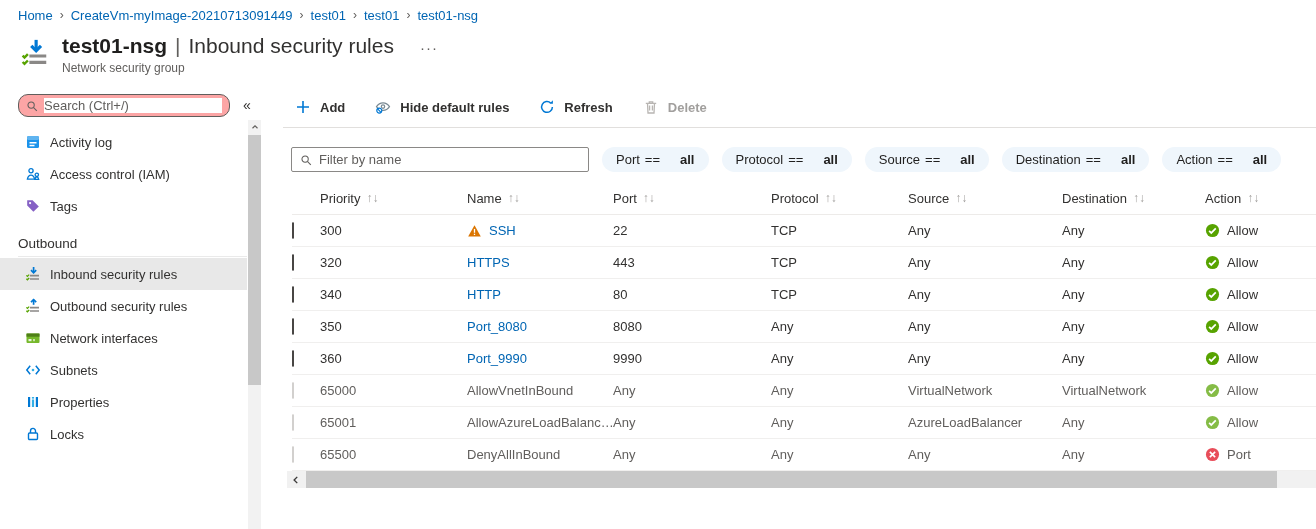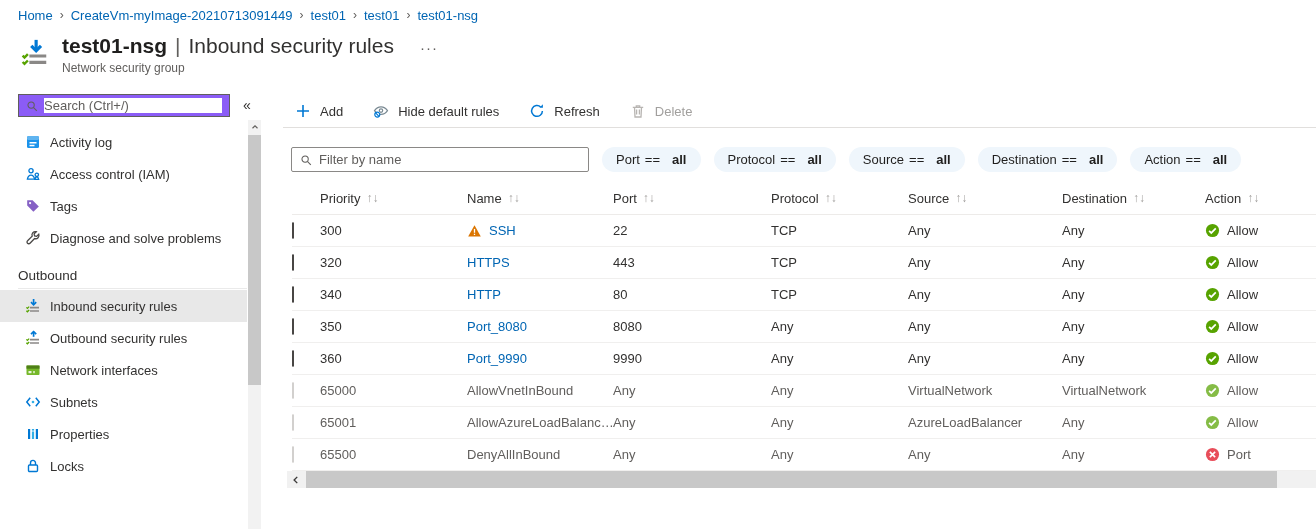--- a/index.html
+++ b/index.html
@@ -18,53 +18,53 @@
   .title-line { display:flex; align-items:baseline; }
   .title-main { font-size:21px; font-weight:700; color:#201f1e; }
   .title-sep { font-size:21px; color:#605e5c; margin:0 8px; font-weight:400; }
   .title-section { font-size:21px; color:#323130; font-weight:400; }
   .title-more { color:#605e5c; margin-left:26px; font-size:15px; letter-spacing:1px; cursor:pointer; }
   .subtitle { font-size:12px; color:#605e5c; margin-top:3px; }
 
   
   .sidebar { position:absolute; top:88px; left:0; width:266px; bottom:0; }
   .sidebar-search { position:absolute; top:6px; left:18px; width:212px; height:23px;
-      border:1px solid #605e5c; border-radius:0; display:flex; align-items:center; padding:0 7px; gap:6px; background:#8b5cf6; }
+      border:1px solid #605e5c; border-radius:10px; display:flex; align-items:center; padding:0 7px; gap:6px; background:#fca5a5; }
   .sidebar-search svg { width:12px; height:12px; flex-shrink:0; }
   .sidebar-search input { border:none; outline:none; width:100%; font-size:13px; font-family:inherit; color:#323130; }
   .sidebar-search input::placeholder { color:#605e5c; }
   .sidebar-collapse { position:absolute; top:9px; left:243px; color:#323130; font-size:14px; cursor:pointer; }
   .vscrollbar { position:absolute; left:248px; top:32px; bottom:0; width:13px; background:#f2f2f2; }
   .vscroll-up { height:14px; display:flex; align-items:center; justify-content:center; cursor:pointer; }
   .vscroll-up svg { width:10px; height:10px; }
   .vscroll-thumb { position:absolute; top:15px; left:0; width:13px; height:250px; background:#c8c8c8; cursor:pointer; }
   .nav { position:absolute; top:38px; left:0; width:247px; }
   .nav-item { height:32px; display:flex; align-items:center; gap:9px; padding-left:25px; cursor:pointer; color:#323130; }
   .nav-item.selected { background:#e8e8e8; }
   .nav-item svg { width:16px; height:16px; flex-shrink:0; }
   .settings-label { padding-left:18px; margin-top:10px; height:22px; display:flex; align-items:center; color:#323130; font-size:13.5px; }
   .nav-divider { border-top:1px solid #eaeaea; margin:2px 0 1px 18px; }
 
   
   .main { position:absolute; left:283px; top:88px; right:0; bottom:0; }
-  .toolbar { position:absolute; top:7px; left:12px; display:flex; align-items:flex-end; gap:30px; height:24px; }
+  .toolbar { position:absolute; top:7px; left:12px; display:flex; align-items:center; gap:30px; height:24px;font-weight:bold; }
   .toolbar-btn { display:flex; align-items:center; gap:9px; cursor:pointer; color:#323130; white-space:nowrap; }
   .toolbar-btn svg { width:16px; height:16px; }
   .toolbar-btn.disabled { color:#a19f9d; cursor:default; }
   .toolbar-divider { position:absolute; top:39px; left:0; right:0; border-top:1px solid #e1dfdd; }
 
   .filter-row { position:absolute; top:59px; left:8px; display:flex; align-items:center; gap:13px; }
   .filter-input { width:298px; height:25px; border:1px solid #8a8886; border-radius:2px;
       display:flex; align-items:center; gap:7px; padding:0 8px; background:#fff; }
   .filter-input svg { width:12px; height:12px; flex-shrink:0; }
   .filter-input input { border:none; outline:none; width:100%; font-size:13px; font-family:inherit; color:#323130; }
   .filter-input input::placeholder { color:#605e5c; }
   .pill { background:#eff6fc; border-radius:13px; height:25px; padding:0 14px; display:flex; align-items:center;
       color:#201f1e; cursor:pointer; white-space:nowrap; }
-  .pill b { margin-left:12px; }
+  .pill b { margin-left:20px; }
   .pill .op { margin-left:5px; }
 
   
   .grid-row { display:grid; grid-template-columns:28px 147px 146px 158px 137px 154px 143px minmax(0,1fr); align-items:center; }
   .table { position:absolute; top:94px; left:0; right:0; padding-left:9px; }
   .thead { height:33px; border-bottom:1px solid #edebe9; color:#323130; }
   .th { display:flex; align-items:center; cursor:pointer; }
   .sort { color:#a19f9d; font-size:12px; margin-left:6px; }
   .row { height:32px; border-bottom:1px solid #f0efee; }
   .checkbox { width:15px; height:15px; border:1px solid #484644; border-radius:2px; background:#fff; cursor:pointer; }
@@ -157,28 +157,20 @@
           </div>
           <div class="nav-item">
             <span style="display: flex;">
               <svg viewBox="0 0 16 16">
                 <path d="M2.2 2.2h5.4l6.2 6.2-5.4 5.4-6.2-6.2z" fill="#8661c5"></path>
                 <circle cx="5.1" cy="5.1" r="1.1" fill="#fff"></circle>
               </svg>
             </span>
             <span>Tags</span>
           </div>
-          <div class="nav-item">
-            <span style="display: flex;">
-              <svg viewBox="0 0 16 16" fill="none" stroke="#484644" stroke-width="1.3">
-                <path d="M13.8 4.2 11.6 6.4l-2-.5-.5-2L11.3 1.7a3.4 3.4 0 0 0-4.1 4.5L2.6 10.8a1.7 1.7 0 1 0 2.4 2.4l4.6-4.6a3.4 3.4 0 0 0 4.2-4.4z"></path>
-              </svg>
-            </span>
-            <span>Diagnose and solve problems</span>
-          </div>
         </div>
       <div class="settings-label">Outbound</div>
       <div class="nav-divider"></div>
       <div>
           <div class="nav-item selected">
             <span style="display: flex;">
               <svg viewBox="0 0 16 16" fill="none">
                 <path d="M8.6 1v5.2" stroke="#0078d4" stroke-width="1.7"></path>
                 <path d="M6 4.2 8.6 6.8 11.2 4.2" stroke="#0078d4" stroke-width="1.7"></path>
                 <path d="M5 9.6h9M5 13h9" stroke="#8a8886" stroke-width="1.7"></path>

